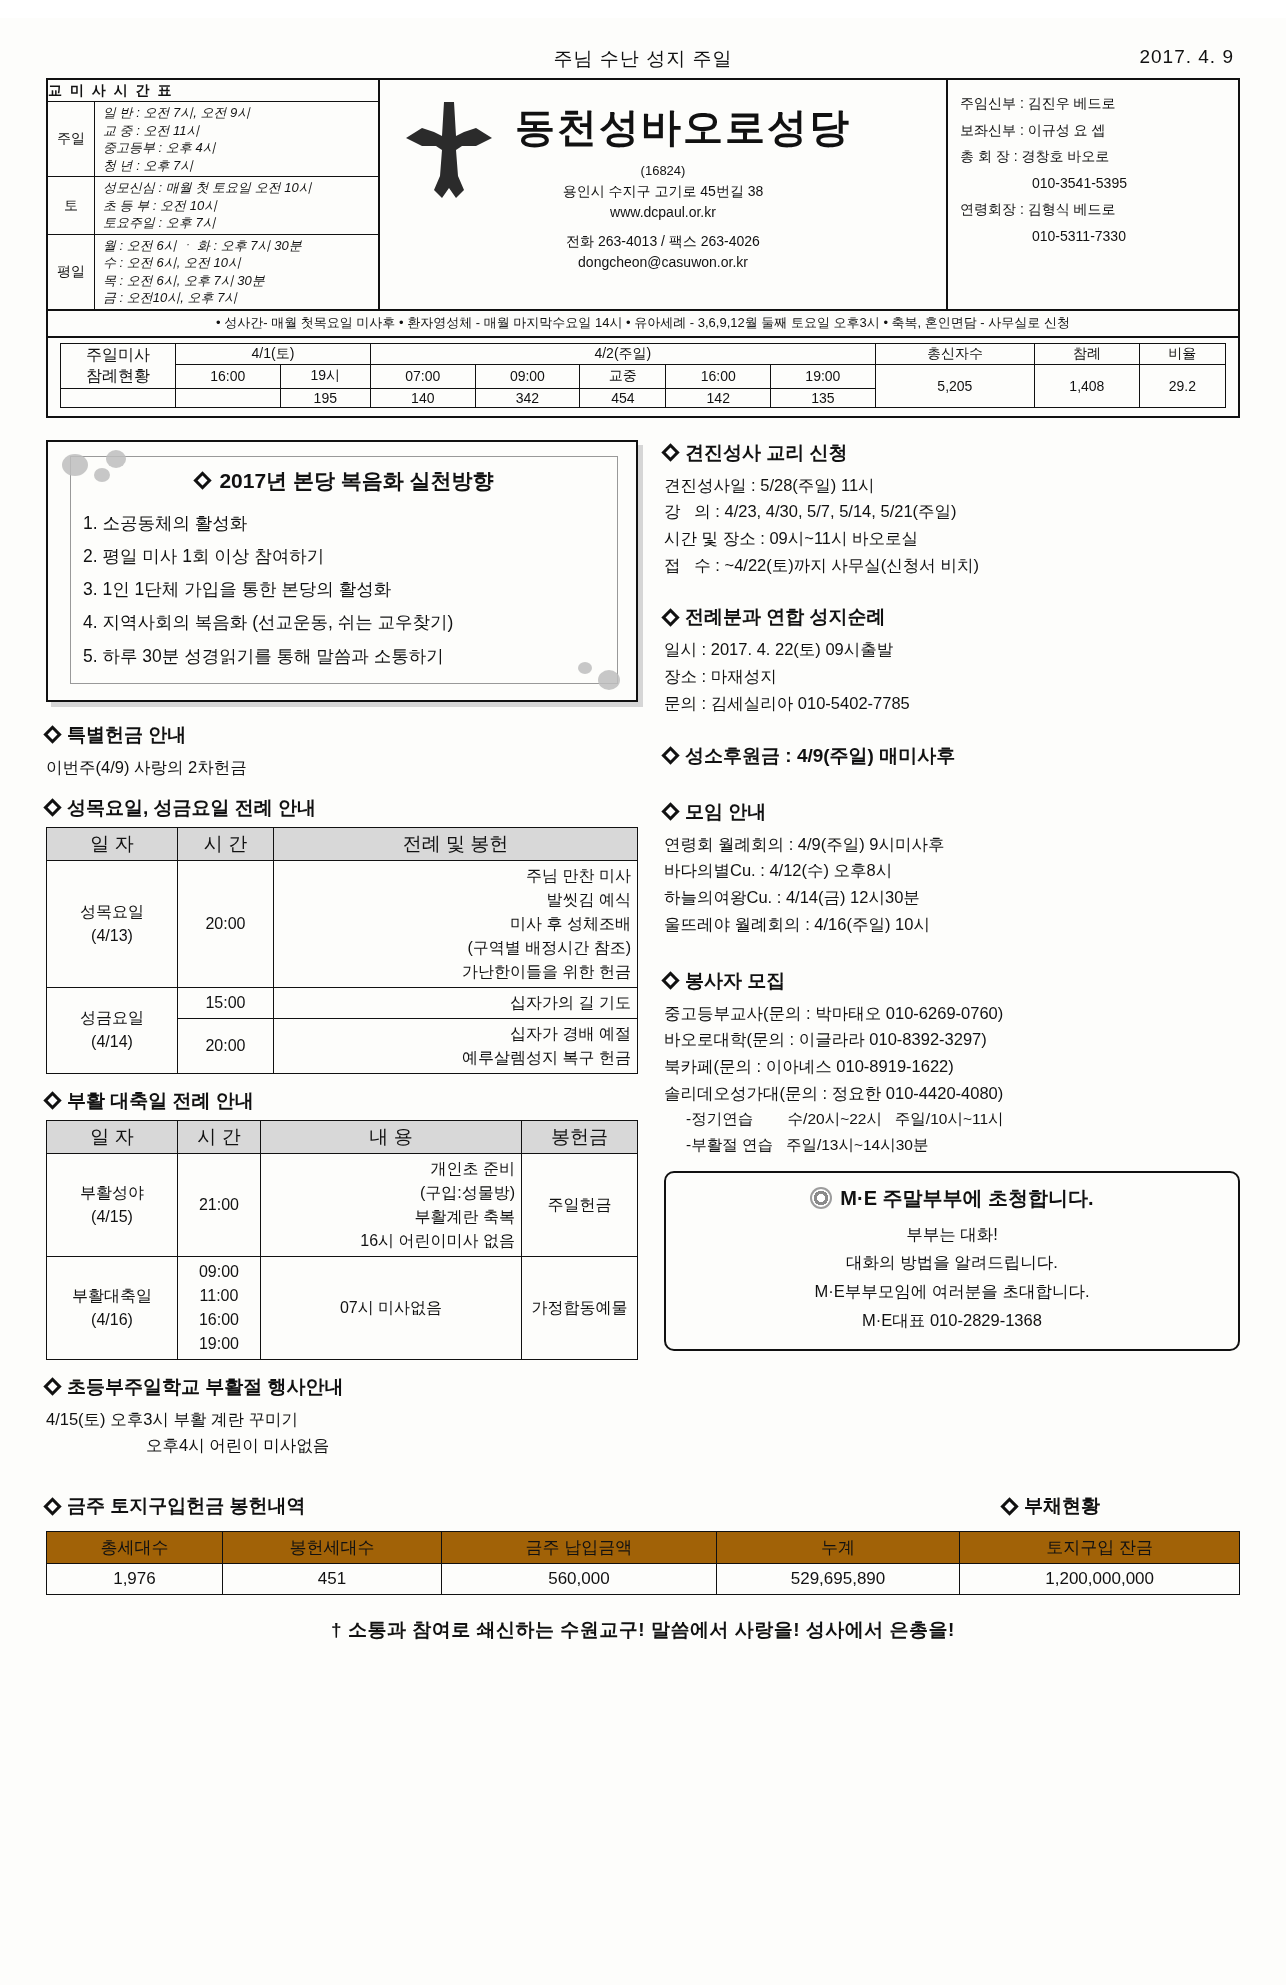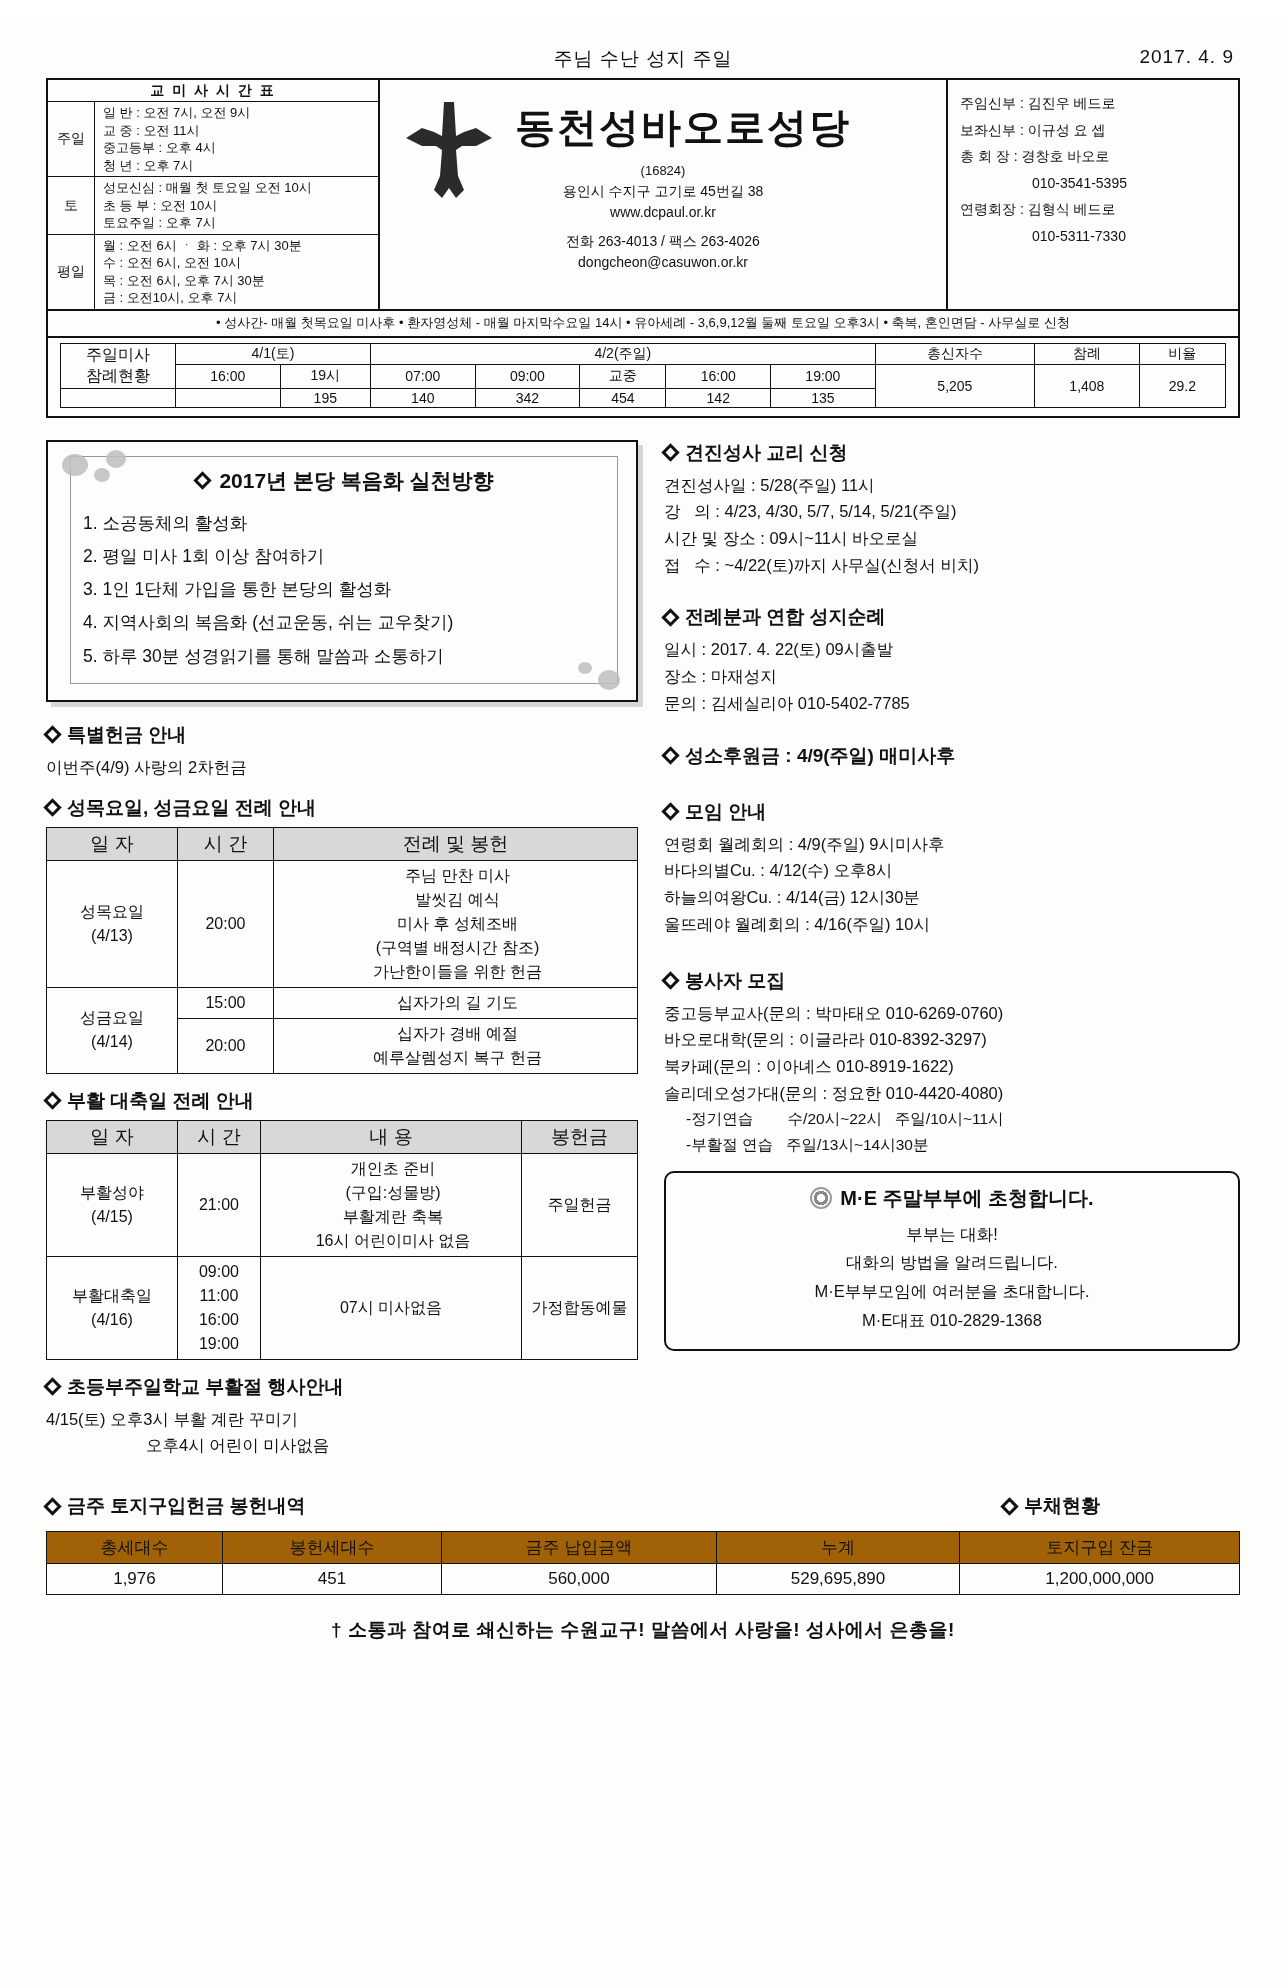--- a/index.html
+++ b/index.html
@@ -42,41 +42,41 @@
     border: 2px solid #111;
     display: flex;
     margin-top: 4px;
   }
   .mass-times {
     width: 330px;
     border-right: 2px solid #111;
     font-size: 13px;
   }
   .mt-head {
-    text-align: center;
+    text-align: left;
     border-bottom: 1px solid #111;
     font-size: 14px;
     font-weight: bold;
     padding: 2px 0 1px 0;
     letter-spacing: 2px;
   }
   .mt-row {
     display: flex;
     border-bottom: 1px solid #111;
   }
   .mt-row:last-child { border-bottom: none; }
   .mt-day {
     width: 46px;
     border-right: 1px solid #111;
     display: flex; align-items: center; justify-content: center;
     font-size: 14px;
     flex: 0 0 46px;
   }
   .mt-list { flex: 1; padding: 2px 4px 2px 8px; }
-  .mt-list div { line-height: 1.35; white-space: nowrap; }
+  .mt-list div { line-height: 1.35; white-space: nowrap; font-style: italic; }
   .center-block {
     flex: 1;
     position: relative;
     text-align: center;
     border-right: 2px solid #111;
     padding: 6px 0 4px 0;
   }
   .church-name {
     font-size: 40px;
     font-weight: bold;
@@ -197,21 +197,21 @@
     font-weight: normal;
     padding: 3px 0;
     font-size: 19px;
   }
   table.grid td {
     border: 1px solid #111;
     padding: 3px 6px;
     text-align: center;
     line-height: 1.5;
   }
-  table.grid td.left { text-align: center; padding-left: 10px; white-space: pre-line; }
+  table.grid td.left { text-align: right; padding-left: 10px; white-space: pre-line; }
   
   .mebox {
     border: 2px solid #111;
     border-radius: 10px;
     padding: 12px 10px 14px 10px;
     text-align: center;
     margin-top: 14px;
   }
   .me-title {
     font-size: 20px; font-weight: bold;

